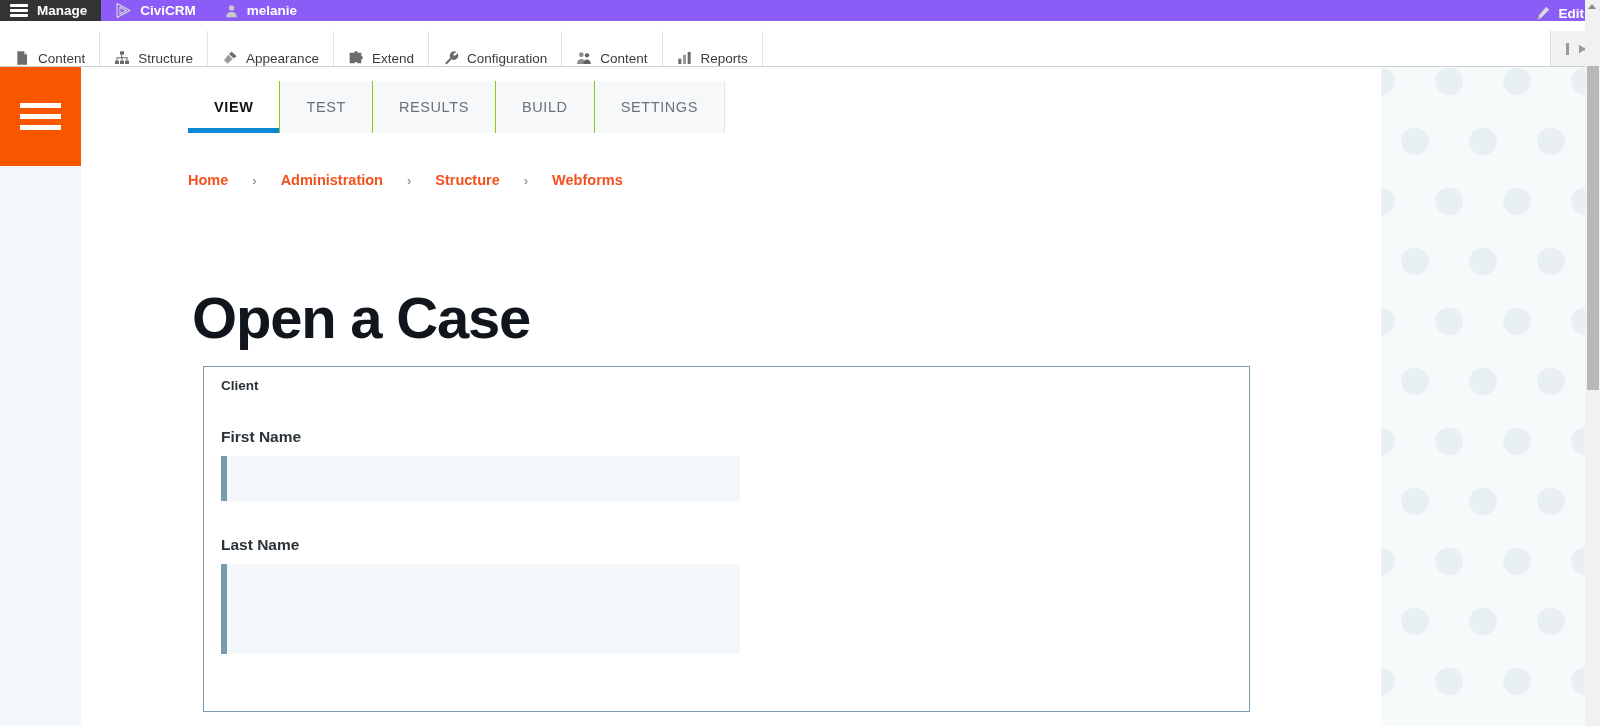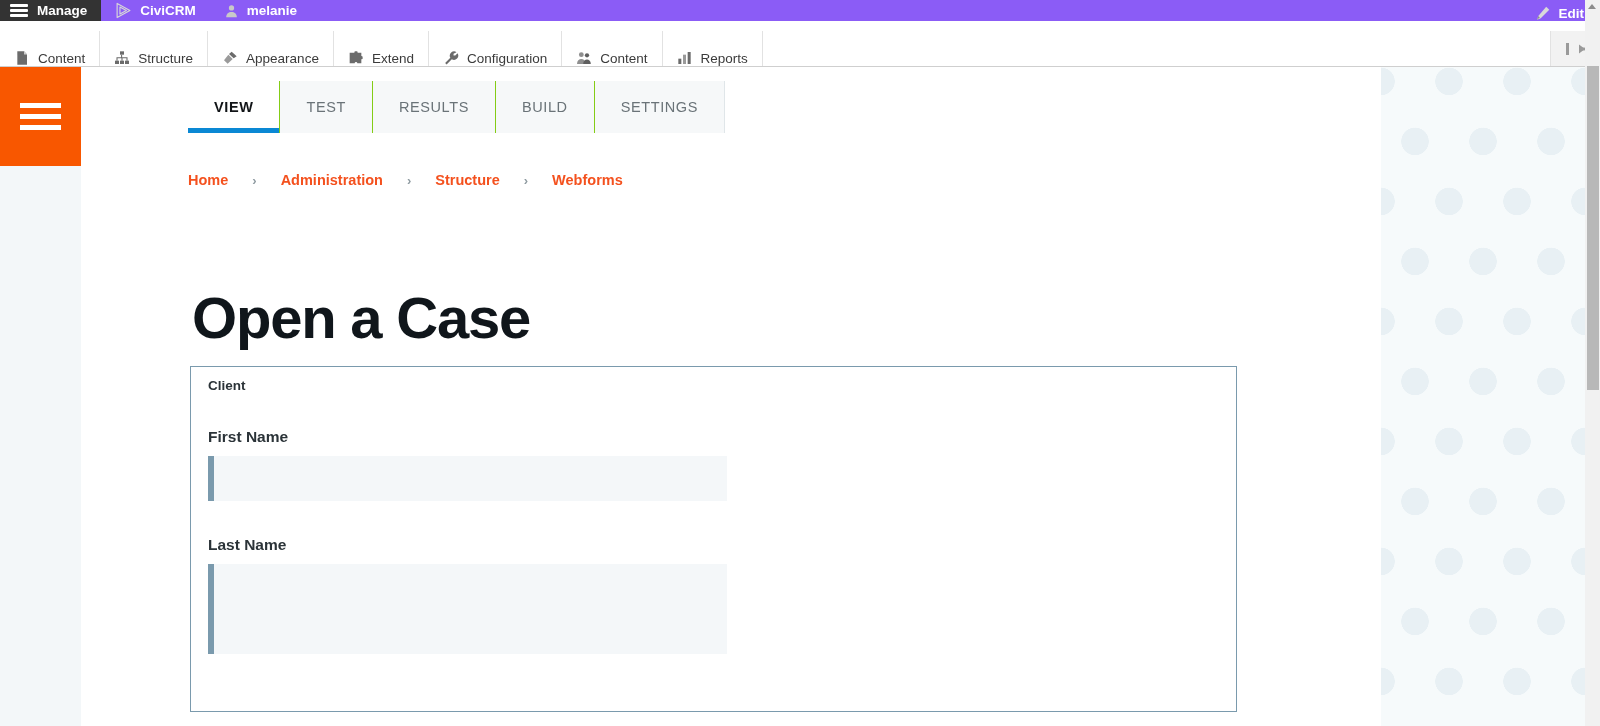--- a/index.html
+++ b/index.html
@@ -170,21 +170,21 @@
     margin: 0;
     font-size: 58px;
     font-weight: bold;
     letter-spacing: -1.2px;
     color: #10161b;
     line-height: 1;
   }
 
   
   .form-wrap {
-    position: absolute; top: 299px; left: 107px;
+    position: absolute; top: 299px; left: 120px;
     width: 1051px;
   }
   .fieldset {
     border: 1px solid #7a9aad;
     background: #ffffff;
     padding: 0 0 22px 0;
     min-height: 346px;
   }
   .fieldset-legend {
     font-size: 13.5px;

